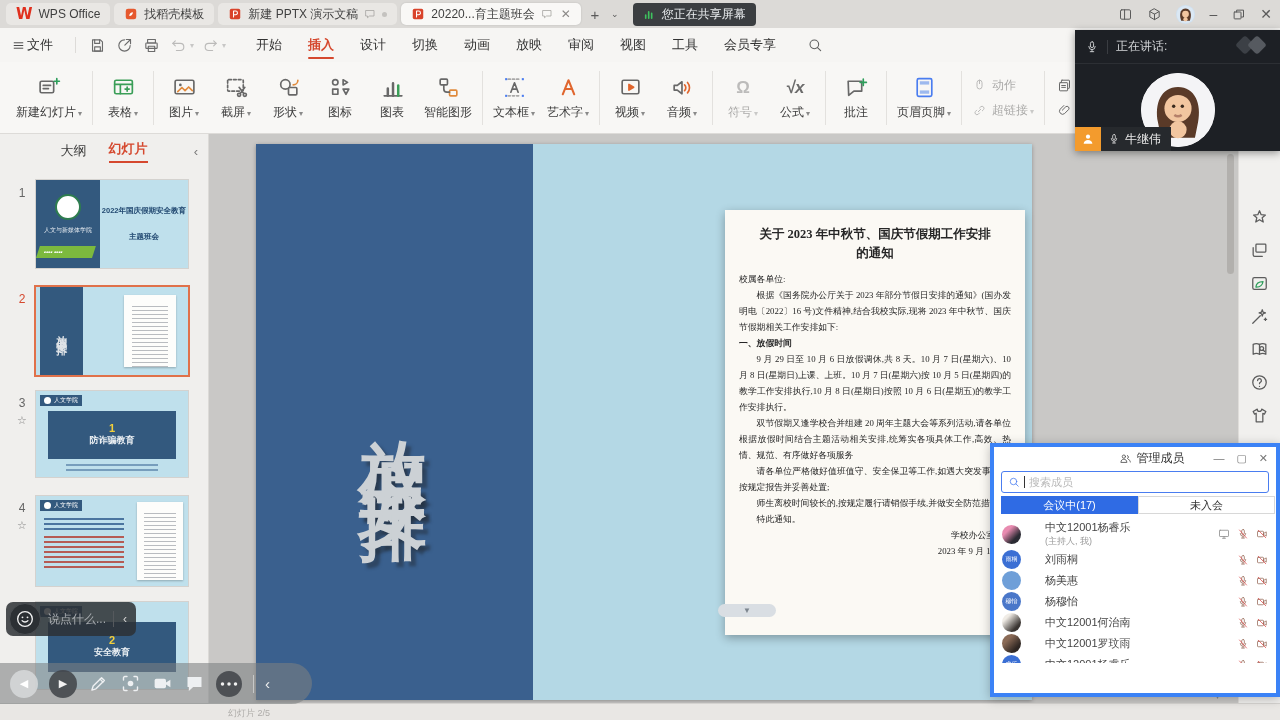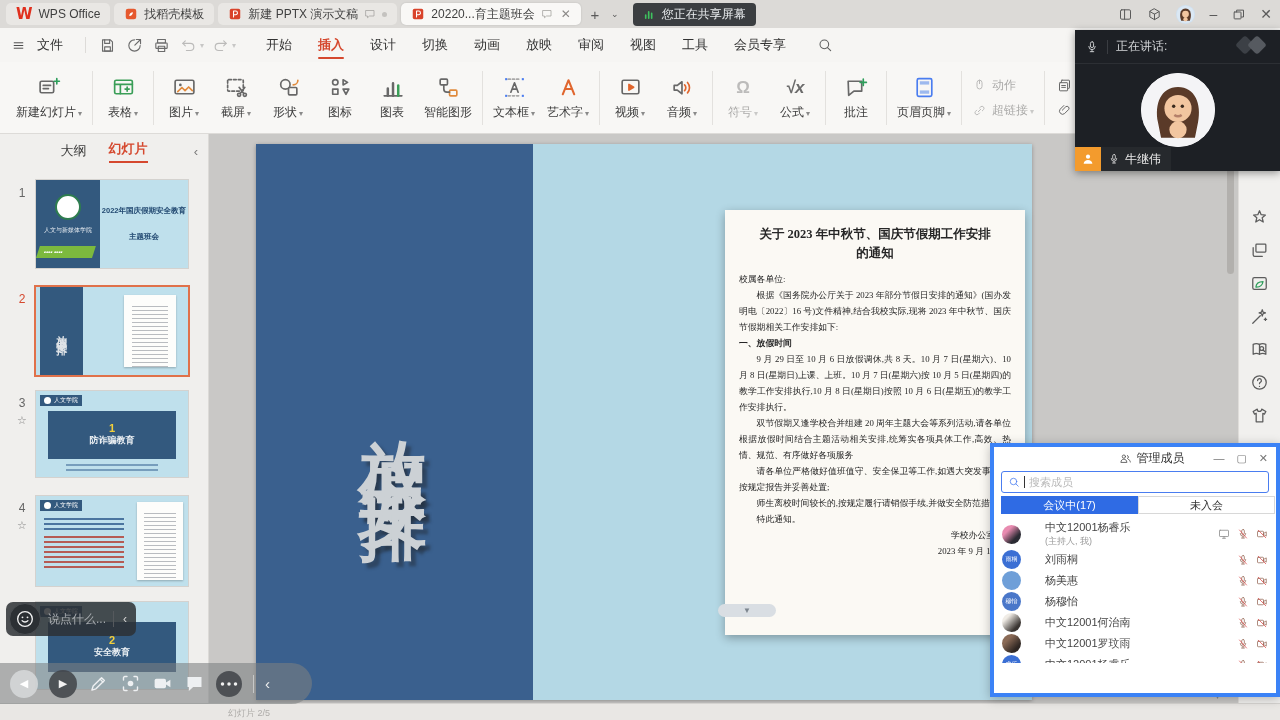--- a/index.html
+++ b/index.html
@@ -22,21 +22,21 @@
   .share-badge{display:flex;align-items:center;gap:6px;height:23px;padding:0 10px;margin-left:8px;background:#3b3e41;border-radius:4px;color:#eceff1;font-size:12px;}
   .share-badge .ic{width:13px;height:13px;}
   .win-controls{position:absolute;right:8px;top:0;height:28px;display:flex;align-items:center;gap:14px;color:#5a5a5a;}
   .win-controls .ic{width:15px;height:15px;}
   .wc-glyph{font-size:14px;color:#5a5a5a;}
   .avatar-sm{width:19px;height:19px;border-radius:50%;overflow:hidden;background:#cfe0f0;}
   .avatar-sm svg{width:100%;height:100%;}
 
   
   .menubar{position:absolute;left:0;top:28px;width:1280px;height:34px;background:#f6f5f3;display:flex;align-items:center;padding-left:12px;box-sizing:border-box;z-index:6;}
-  .file-btn{display:flex;align-items:center;gap:12px;font-size:13px;color:#333;margin-right:14px;}
+  .file-btn{display:flex;align-items:center;gap:2px;font-size:13px;color:#333;margin-right:14px;}
   .file-btn .ic{width:13px;height:13px;}
   .mb-sep{width:1px;height:16px;background:#dddbd8;margin:0 8px;}
   .qicon{width:17px;height:17px;color:#6b6b6b;margin:0 5px;}
   .qcaret{font-size:8px;color:#8a8a8a;margin-left:-2px;margin-right:3px;}
   #menu-tabs{display:flex;align-items:center;margin-left:14px;}
   .mtab{position:relative;padding:0 13px;font-size:13px;color:#333;height:34px;display:flex;align-items:center;}
   .mtab.active{color:#d5482e;font-weight:bold;}
   .mtab.active::after{content:"";position:absolute;left:13px;right:13px;bottom:3px;height:2px;background:#d5482e;border-radius:1px;}
   .menu-search{width:16px;height:16px;color:#5f5f5f;margin-left:18px;}
 
@@ -93,21 +93,21 @@
 
   
   .rail{position:absolute;right:0;top:134px;width:42px;height:569px;background:#f1f0ee;border-left:1px solid #dfddda;z-index:3;display:flex;flex-direction:column;align-items:center;padding-top:74px;box-sizing:border-box;gap:14px;}
   .rail .ic{width:19px;height:19px;color:#5c5c5c;}
 
   
   .statusbar{position:absolute;left:0;top:703px;width:1280px;height:17px;background:#e9e7e4;border-top:1px solid #d5d3d0;z-index:6;}
   .statusbar span{position:absolute;left:228px;top:3px;font-size:9px;color:#aeaca9;}
 
   
-  .videopanel{position:absolute;left:1075px;top:30px;width:205px;height:141px;background:#1d2025;z-index:25;box-shadow:0 2px 8px rgba(0,0,0,.4);}
+  .videopanel{position:absolute;left:1075px;top:30px;width:205px;height:121px;background:#1d2025;z-index:25;box-shadow:0 2px 8px rgba(0,0,0,.4);}
   .vp-head{position:relative;height:33px;border-bottom:1px solid #2c2f34;display:flex;align-items:center;padding-left:10px;color:#d6d8da;font-size:12px;gap:8px;}
   .vp-head .ic{width:14px;height:14px;color:#cfd1d3;}
   .vp-div{width:1px;height:14px;background:#3a3d42;}
   .vp-ghost{position:absolute;right:8px;top:8px;width:34px;height:18px;}
   .vp-ghost i{position:absolute;width:14px;height:14px;background:#3c4046;border-radius:3px;transform:rotate(45deg);}
   .vp-ghost i:last-child{left:12px;background:#565a60;}
   .vp-body{display:flex;justify-content:center;padding-top:9px;}
   .vp-avatar{width:74px;height:74px;border-radius:50%;overflow:hidden;background:#f4f4f6;}
   .vp-avatar svg{width:100%;height:100%;}
   .vp-name{position:absolute;left:0;bottom:0;display:flex;align-items:stretch;height:24px;}

